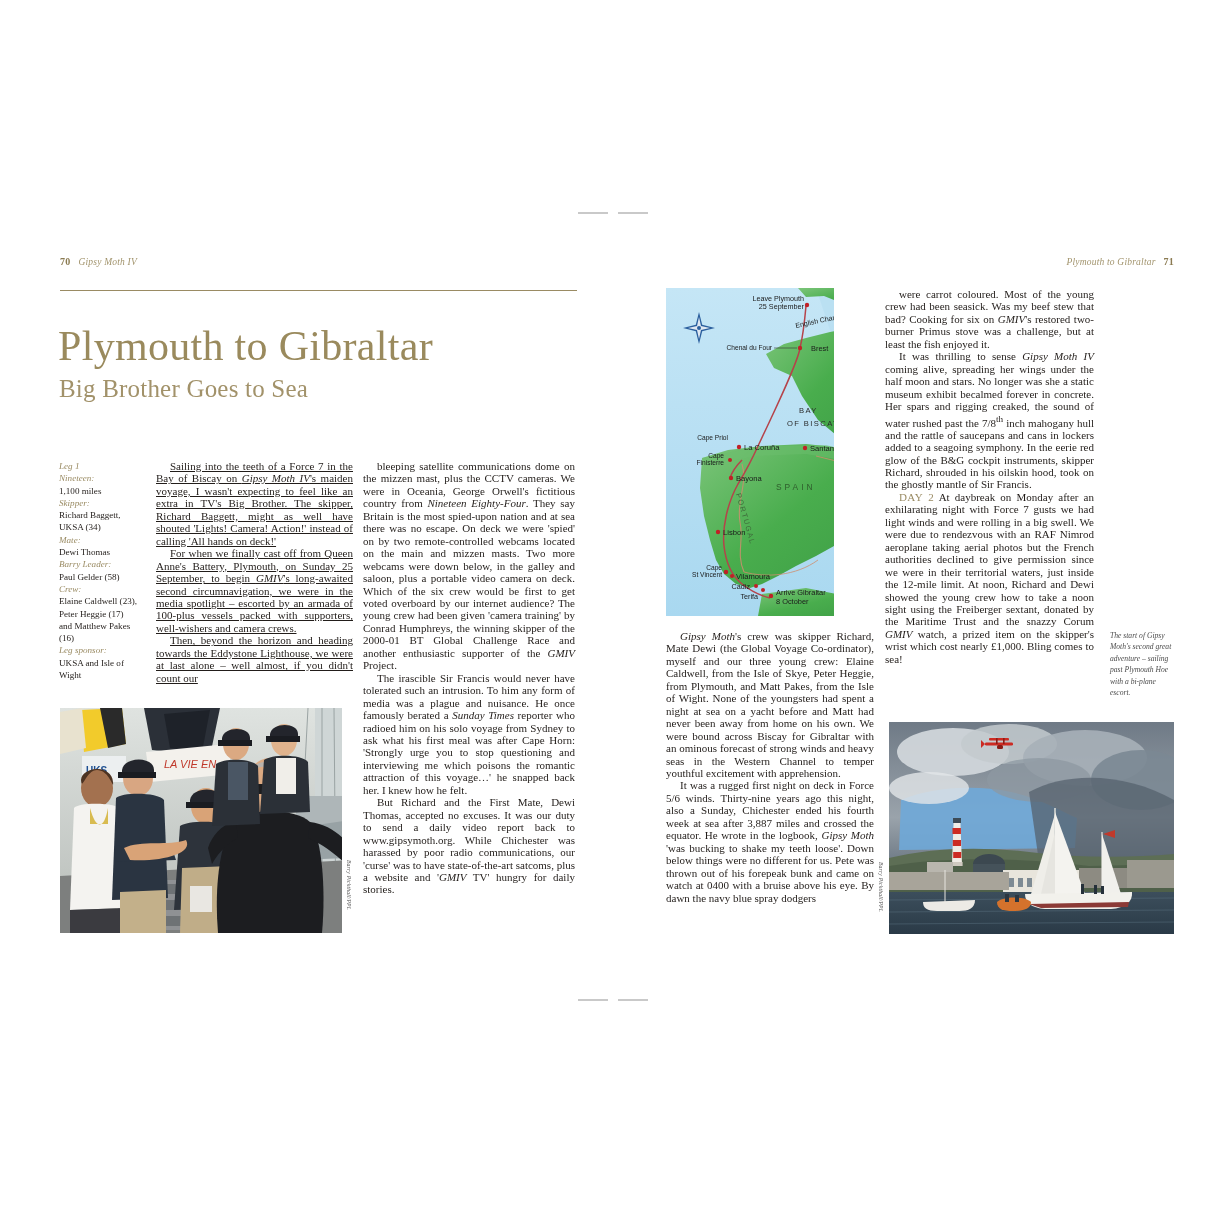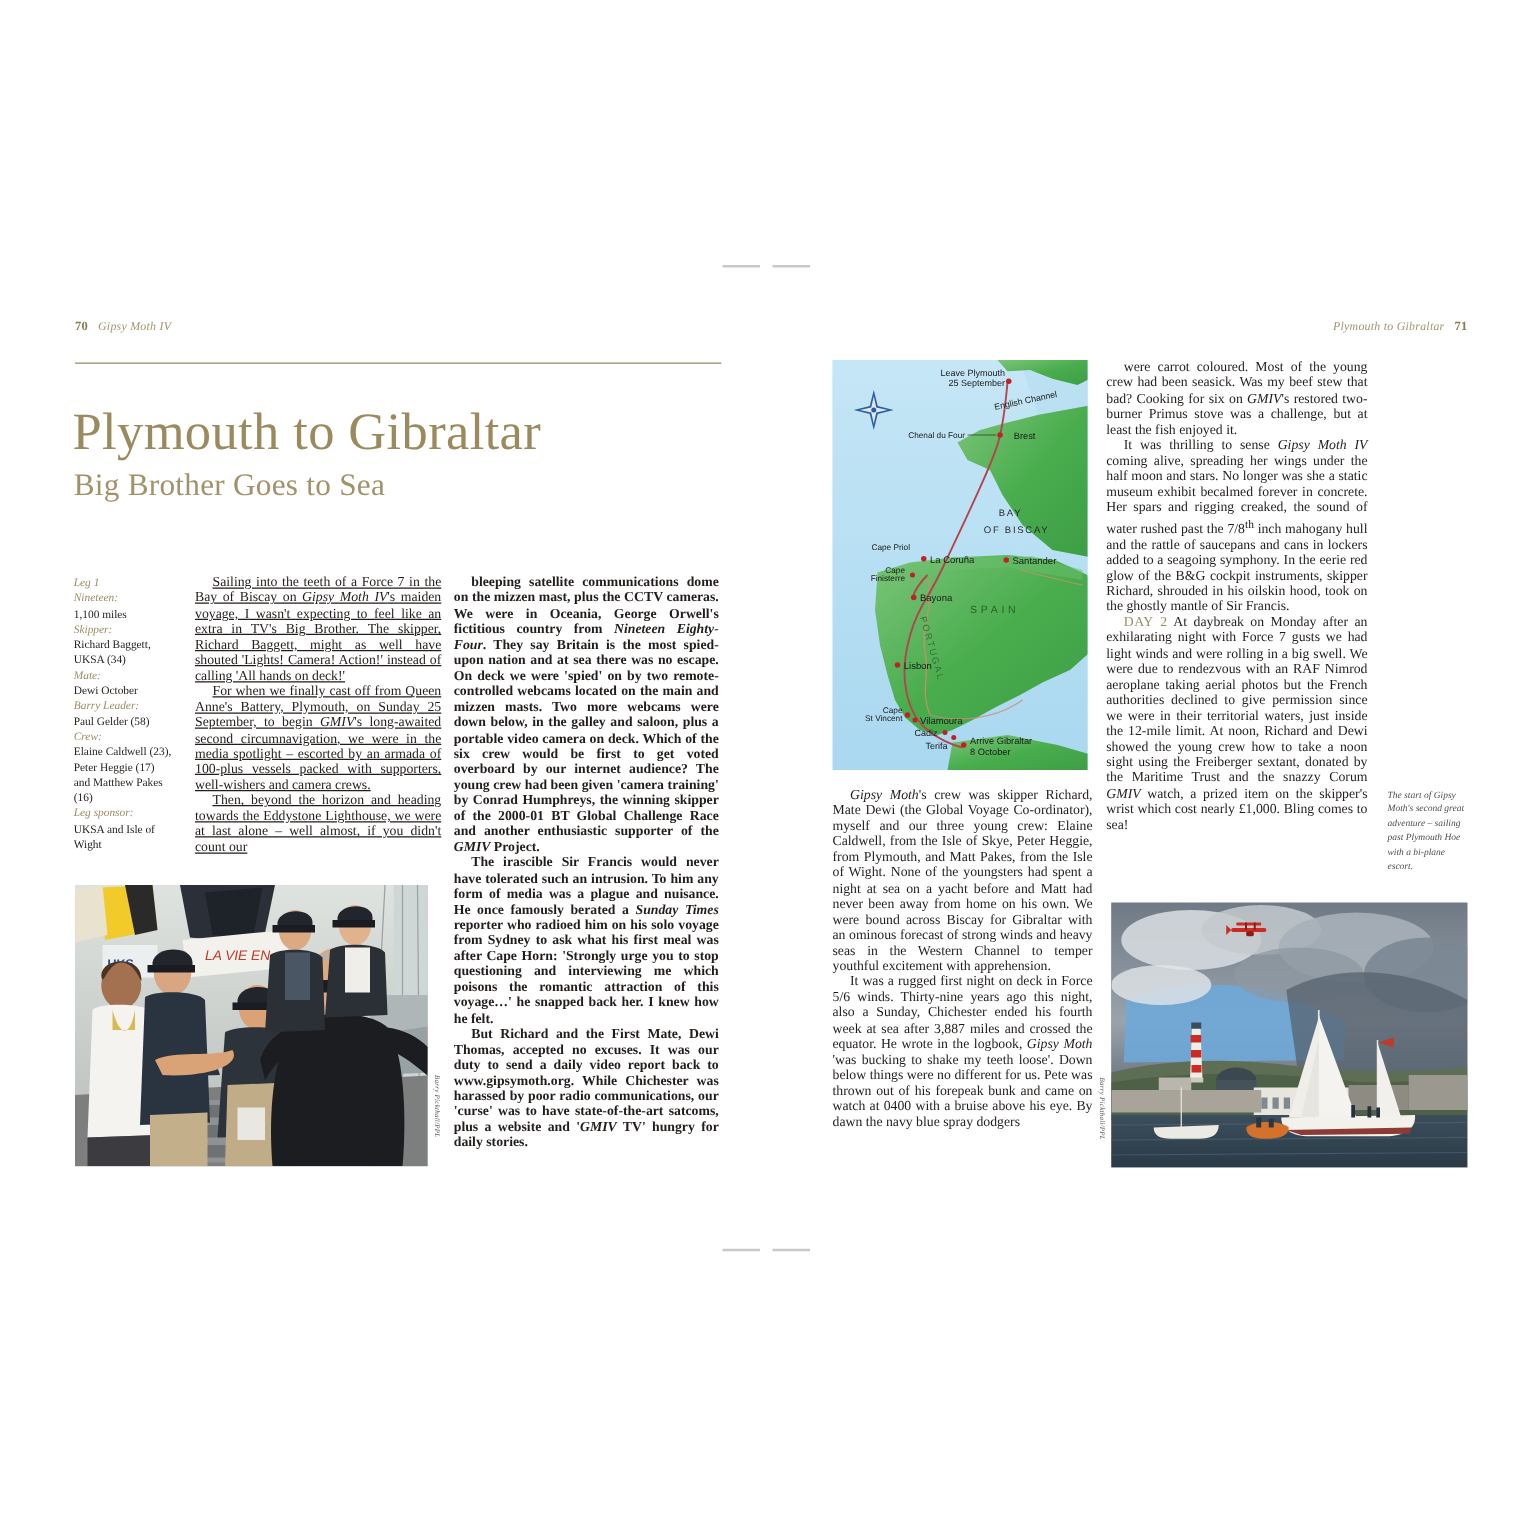--- a/index.html
+++ b/index.html
@@ -88,21 +88,21 @@
     text-align:justify;
     text-justify:inter-word;
     hyphens:none;
   }
   .col p { margin:0; }
   .col p.indent { text-indent:14px; }
   .col i, .col em { font-style:italic; }
 
   
   .col-1 { left:146px; top:460px; width:197px;text-decoration:underline; }
-  .col-2 { left:353px; top:460px; width:212px;font-weight:bold; }
+  .col-2 { left:353px; top:460px; width:212px; }
   
   .col-3 { left:656px; top:630px; width:208px; }
   .col-4 { left:875px; top:288px; width:209px; }
 
   
   .legbox {
     position:absolute;
     left:49px; top:460px;
     width:80px;
     font-size:9.1px;
@@ -124,21 +124,21 @@
   }
 
   
   .photo {
     position:absolute;
     overflow:hidden;
     background:#8a8a8a;
   }
   .photo-crew  { left:50px;  top:708px; width:282px; height:225px;text-align:center; }
   .photo-sail  { left:879px; top:722px; width:285px; height:212px; }
-  .map-box     { left:656px; top:288px; width:204px; height:328px; background:#b9e0f2; }
+  .map-box     { left:656px; top:288px; width:168px; height:328px; background:#b9e0f2; }
 
   .credit {
     position:absolute;
     font-size:5.6px;
     color:#555;
     font-style:italic;
     writing-mode:vertical-rl;
     text-orientation:mixed;
     letter-spacing:.2px;
     white-space:nowrap;
@@ -187,21 +187,21 @@
     <div class="grp">
       <span class="lbl">Nineteen:</span>
       <span class="val">1,100 miles</span>
     </div>
     <div class="grp">
       <span class="lbl">Skipper:</span>
       <span class="val">Richard Baggett, UKSA (34)</span>
     </div>
     <div class="grp">
       <span class="lbl">Mate:</span>
-      <span class="val">Dewi October</span>
+      <span class="val">Dewi Thomas</span>
     </div>
     <div class="grp">
       <span class="lbl">Barry Leader:</span>
       <span class="val">Paul Gelder (58)</span>
     </div>
     <div class="grp">
       <span class="lbl">Crew:</span>
       <span class="val">Elaine Caldwell (23), Peter Heggie (17) and Matthew Pakes (16)</span>
     </div>
     <div class="grp">

